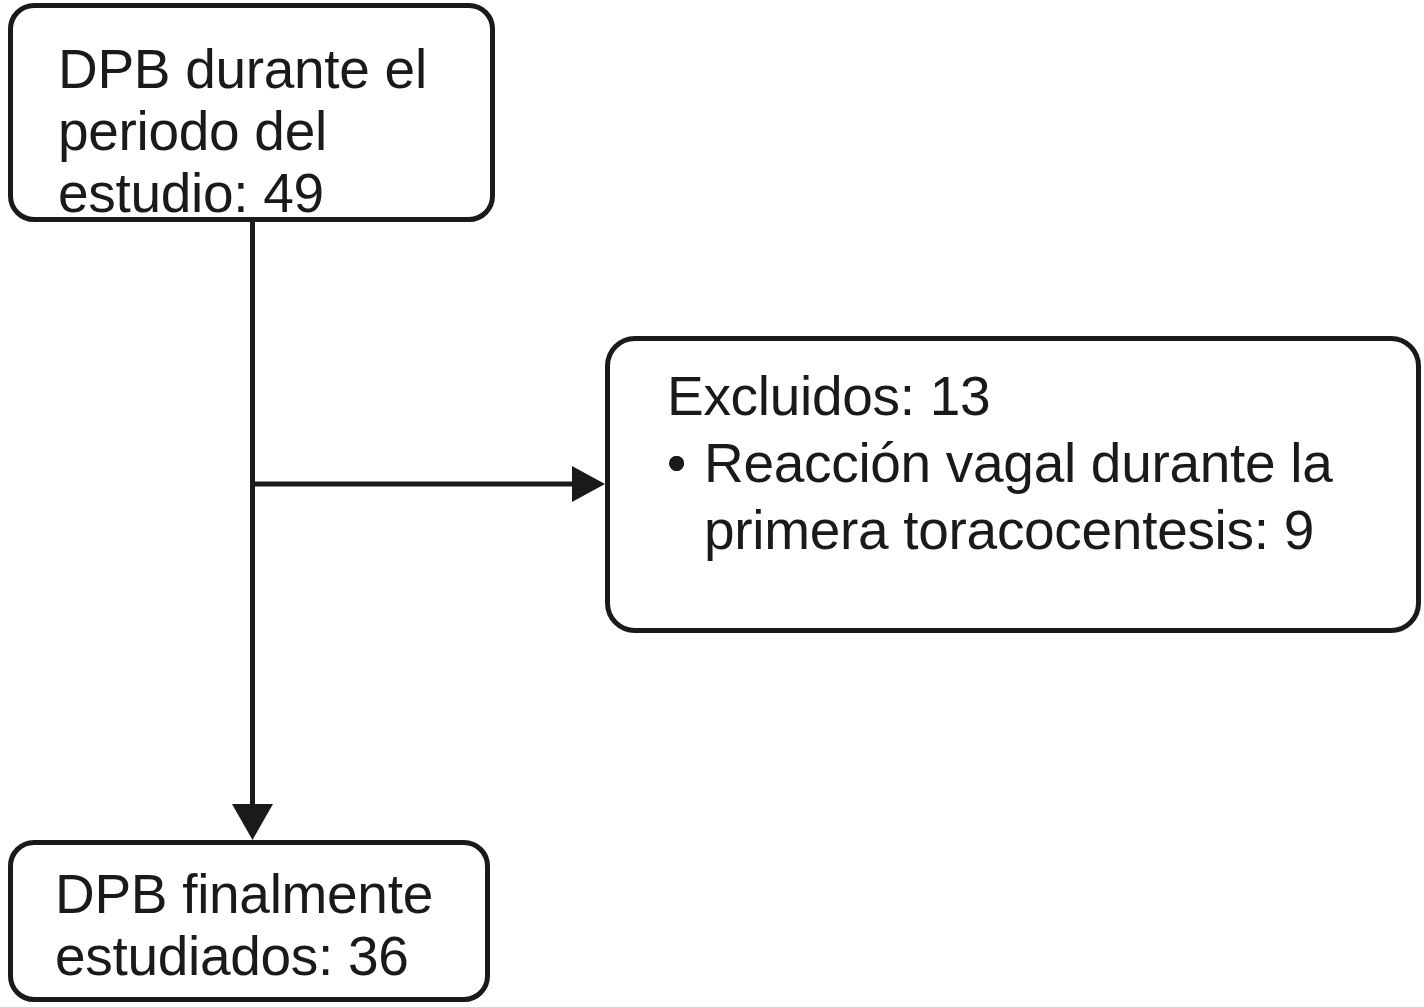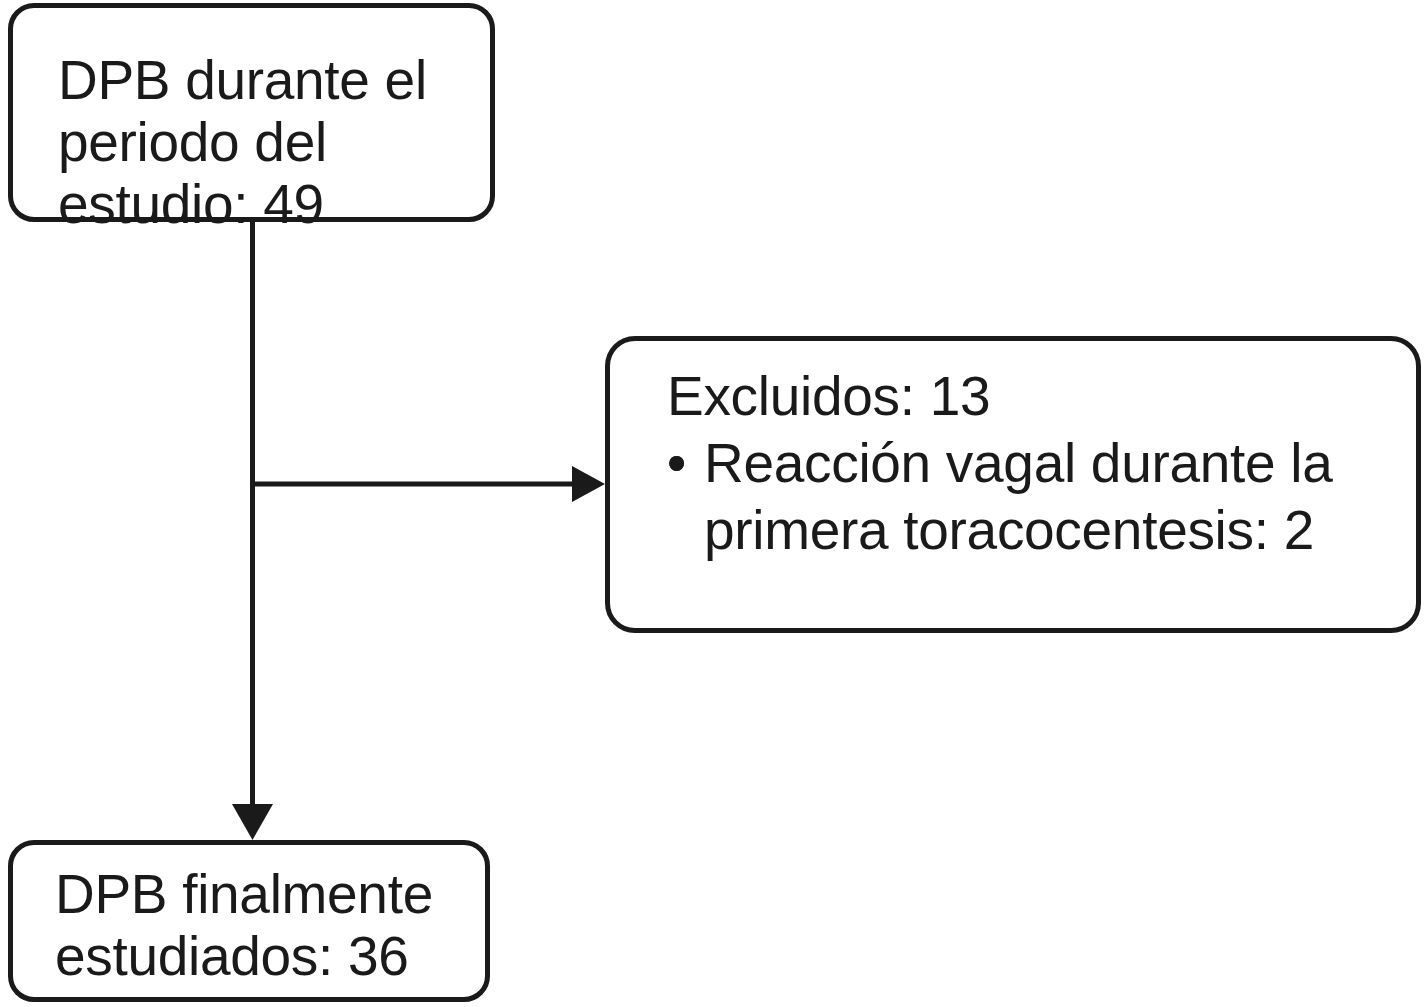--- a/index.html
+++ b/index.html
@@ -34,21 +34,21 @@
   
   #node-source {
     left: 8px;
     top: 3px;
     width: 487px;
     height: 219px;
     border-radius: 26px;
   }
   #node-source .node-text {
     left: 45px;
-    top: 41px;
+    top: 30px;
   }
   
   #node-excluded {
     left: 605px;
     top: 336px;
     width: 816px;
     height: 297px;
     border-radius: 30px;
   }
   #node-excluded .excl-body {
@@ -143,21 +143,21 @@
 
   <div class="node" id="node-excluded">
     <div class="excl-body">
       <div class="excl-title">Excluidos: 13</div>
       <ul class="excl-list">
         <li>
           <span class="bullet-glyph">•</span>
         </li>
         <li>
           <span class="bullet-glyph">•</span>
-          <span>Reacción vagal durante la primera toracocentesis: 2</span>
+          <span>Reacción vagal durante la primera toracocentesis: 9</span>
         </li>
       </ul>
     </div>
   </div>
 
   <div class="node" id="node-final">
     <div class="node-text">DPB finalmente
 estudiados: 36</div>
   </div>
 

